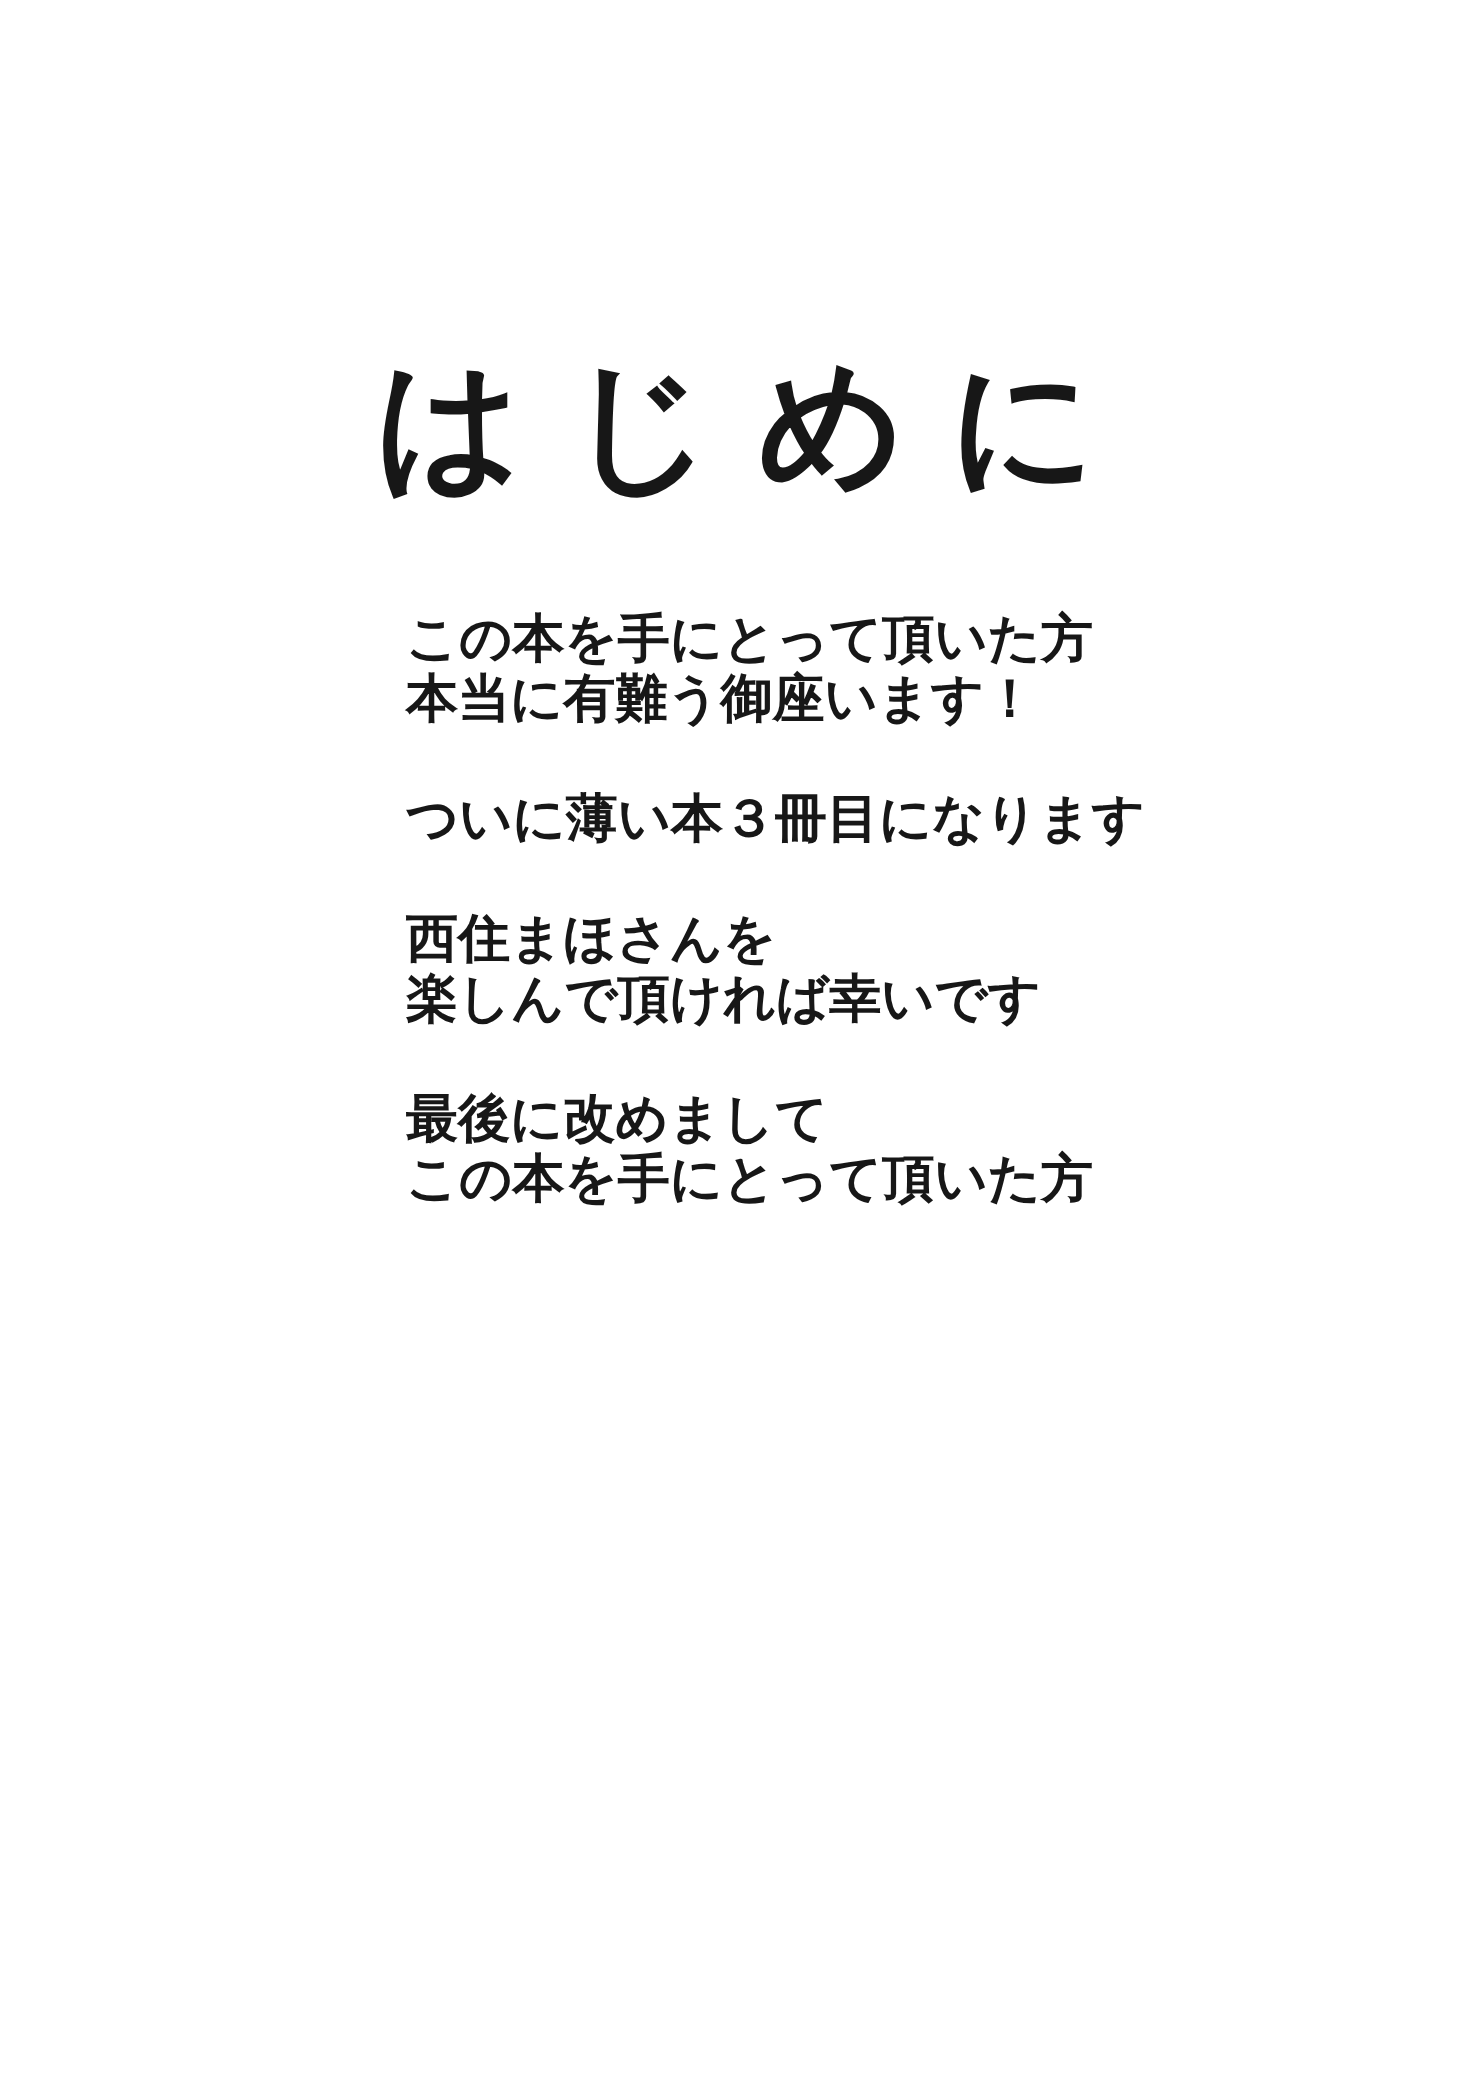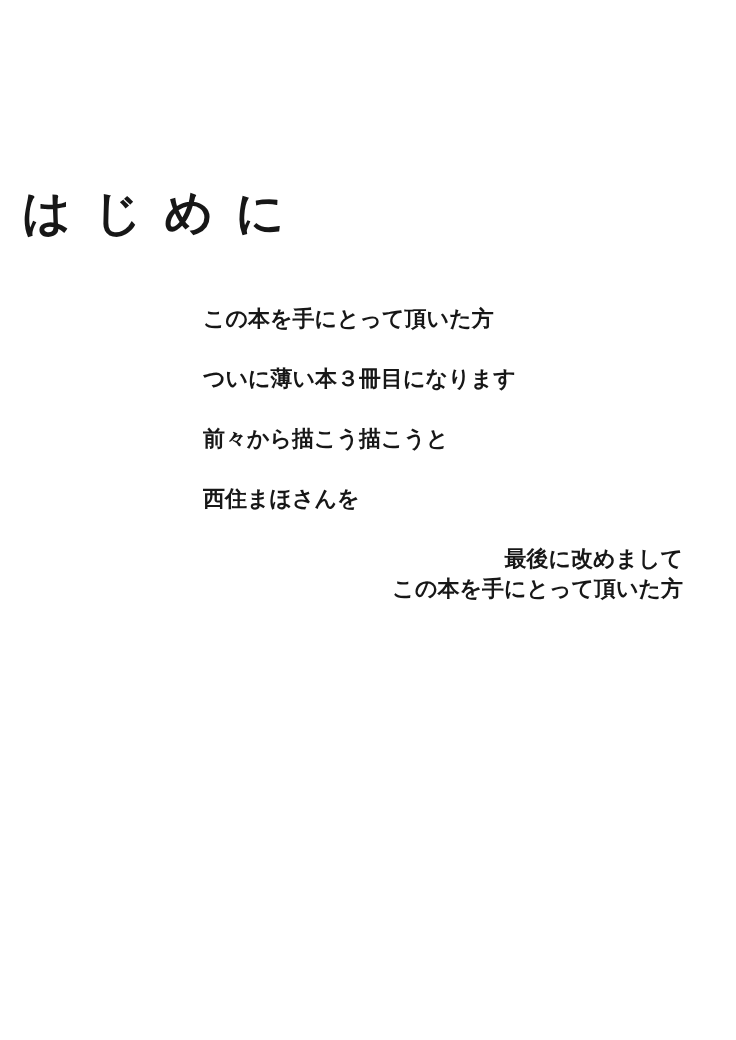--- a/index.html
+++ b/index.html
@@ -15,66 +15,66 @@
     background: #ffffff;
     overflow: hidden;
     font-family: "Liberation Sans", "DejaVu Sans", sans-serif;
     color: #171717;
   }
   .title {
     position: absolute;
     top: 183px;
     left: 0;
     width: 736px;
-    text-align: left;
-    font-size: 48px;
+    text-align: center;
+    font-size: 72px;
     line-height: 60px;
     font-weight: 800;
     letter-spacing: 22px;
     padding-left: 22px; 
     box-sizing: border-box;
     white-space: nowrap;
   }
   .content {
     position: absolute;
     top: 304px;
     left: 203px;
     width: 480px;
   }
   .paragraph {
     margin: 0 0 30px 0;
   }
   .paragraph:last-child {
     margin-bottom: 0;
-    text-align: right;
   }
   .line {
-    font-size: 22px;
+    font-size: 26px;
     line-height: 30px;
     font-weight: 700;
     letter-spacing: 0px;
     white-space: nowrap;
   }
 </style>
 </head>
 <body>
 
 <div class="page">
   <div class="title">はじめに</div>
   <div class="content">
       <div class="paragraph">
         <div class="line">この本を手にとって頂いた方</div>
+        <div class="line">本当に有難う御座います！</div>
       </div>
       <div class="paragraph">
         <div class="line">ついに薄い本３冊目になります</div>
       </div>
       <div class="paragraph">
-        <div class="line">前々から描こう描こうと</div>
       </div>
       <div class="paragraph">
         <div class="line">西住まほさんを</div>
+        <div class="line">楽しんで頂ければ幸いです</div>
       </div>
       <div class="paragraph">
         <div class="line">最後に改めまして</div>
         <div class="line">この本を手にとって頂いた方</div>
       </div>
     </div>
 </div>
 
 </body></html>

